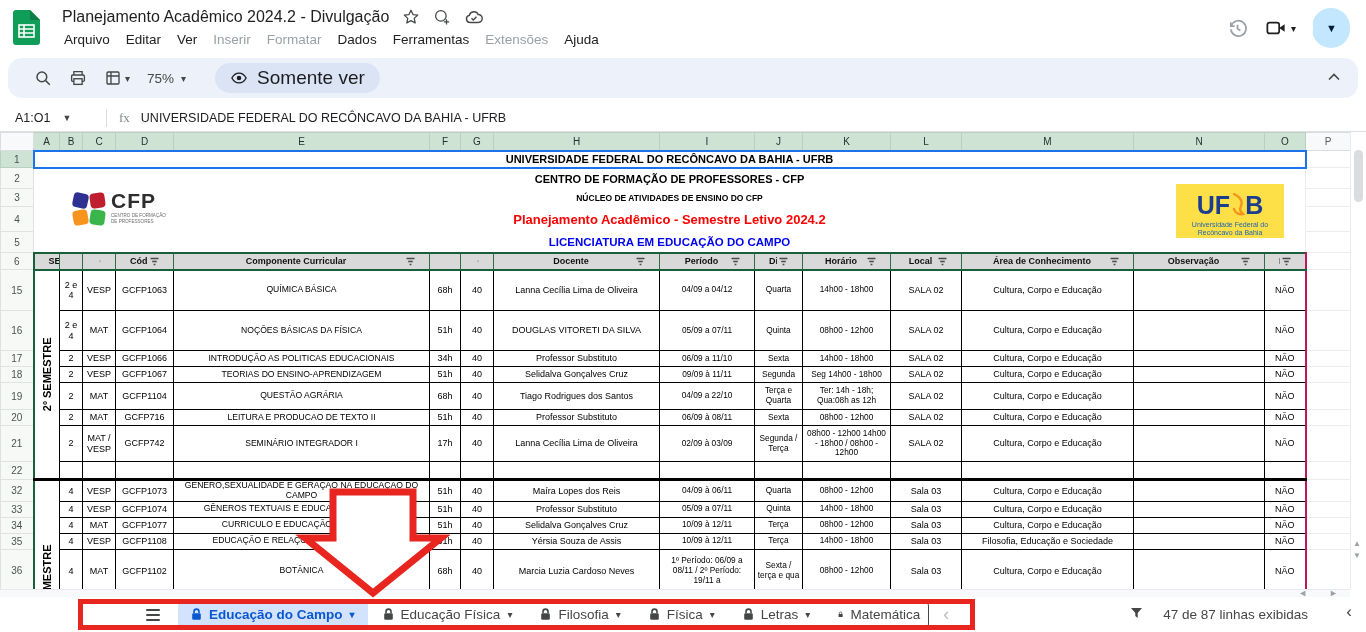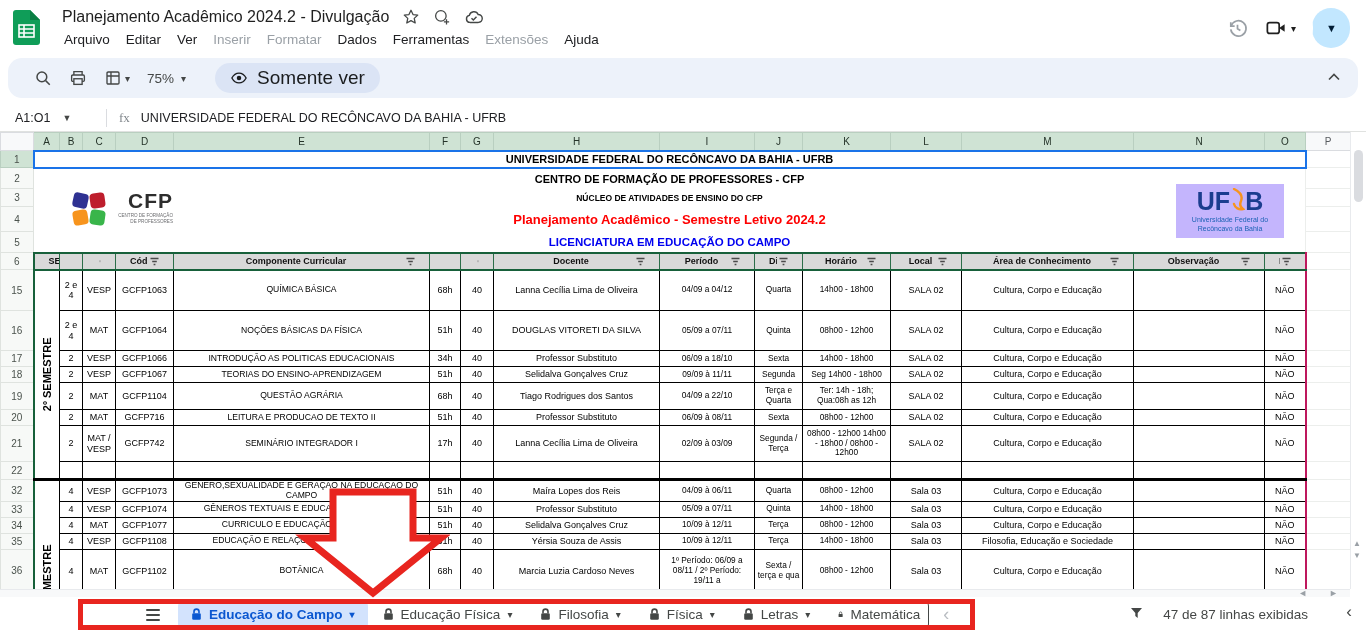--- a/index.html
+++ b/index.html
@@ -63,31 +63,31 @@
   .dc.small{font-size:8.3px;}
   .edgeL{border-left:2px solid #17603a;}
   .edgeR{border-right:2px solid #be185d;}
   .tk{border-top:3px solid #000;}
   .vcell{position:relative;overflow:hidden;padding:0;}
   .vbox{position:absolute;left:0;right:0;top:0;bottom:0;display:flex;align-items:center;justify-content:center;}
   .vbox2{position:absolute;left:0;right:0;top:0;height:200px;display:flex;align-items:center;justify-content:center;}
   .vtxt{transform:rotate(-90deg);white-space:nowrap;font-weight:700;font-size:11px;color:#000;}
 
   
-  .cfp-logo{position:absolute;left:64px;top:47px;width:117px;height:59px;background:#fff;display:flex;align-items:center;justify-content:center;gap:5px;z-index:5;text-align:right;}
+  .cfp-logo{position:absolute;left:64px;top:47px;width:117px;height:59px;background:#fff;display:flex;align-items:center;justify-content:center;gap:5px;z-index:5;}
   .cfp-mark{position:relative;width:34px;height:34px;flex:0 0 34px;}
   .cfp-mark i{position:absolute;width:15px;height:15px;border-radius:4px;}
   .cfp-b{left:1px;top:1px;background:#2e3192;transform:rotate(12deg);}
   .cfp-r{right:1px;top:1px;background:#be1e2d;transform:rotate(-8deg);}
   .cfp-o{left:1px;bottom:1px;background:#f7941d;transform:rotate(-10deg);}
   .cfp-g{right:1px;bottom:1px;background:#39b54a;transform:rotate(8deg);}
   .cfp-txt{display:flex;flex-direction:column;}
   .cfp-txt b{font-size:21px;letter-spacing:1px;color:#2d2d2d;line-height:0.9;}
   .cfp-txt small{font-size:4.6px;color:#6d6e71;margin-top:2px;width:62px;line-height:1.3;}
-  .ufrb-logo{position:absolute;left:1176px;top:52px;width:108px;height:54px;background:#c4b5fd;display:flex;flex-direction:column;align-items:center;justify-content:center;z-index:5;}
+  .ufrb-logo{position:absolute;left:1176px;top:52px;width:108px;height:54px;background:#fde047;display:flex;flex-direction:column;align-items:center;justify-content:flex-end;z-index:5;}
   .ufrb-word{display:flex;align-items:center;font-weight:700;font-size:25px;color:#1b3d8f;line-height:1;}
   .ufrb-cap{font-size:7px;color:#1b62b5;text-align:center;line-height:1.25;margin-top:2px;width:100px;}
 
   
   .vscroll{position:absolute;left:1350px;top:132px;width:16px;height:457px;background:#fff;border-left:1px solid #e8eaed;}
   .vthumb{position:absolute;left:3px;top:18px;width:9px;height:52px;background:#dadce0;border-radius:5px;}
   .vbtns{position:absolute;left:2px;top:408px;display:flex;flex-direction:column;gap:4px;color:#9aa0a6;font-size:8px;line-height:1;}
   .hscroll{position:absolute;left:0;top:589px;width:1350px;height:8px;background:#f8f9fa;border-top:1px solid #e8eaed;}
   .hbtns{position:absolute;right:12px;top:-2px;display:flex;gap:22px;color:#9aa0a6;font-size:9px;}
 
@@ -459,21 +459,21 @@
           </tr>
           <tr style="height:16px">
             <td class="rowhead">17</td>
             <td class="dc">2</td>
             <td class="dc">VESP</td>
             <td class="dc">GCFP1066</td>
             <td class="dc comp">INTRODUÇÃO AS POLITICAS EDUCACIONAIS</td>
             <td class="dc">34h</td>
             <td class="dc">40</td>
             <td class="dc">Professor Substituto</td>
-            <td class="dc small">06/09 a 18/10</td>
+            <td class="dc small">06/09 a 11/10</td>
             <td class="dc small">Sexta</td>
             <td class="dc small">14h00 - 18h00</td>
             <td class="dc">SALA 02</td>
             <td class="dc">Cultura, Corpo e Educação</td>
             <td class="dc"></td>
             <td class="dc edgeR">NÃO</td>
             <td class="pcell"></td>
           </tr>
           <tr style="height:16px">
             <td class="rowhead">18</td>

